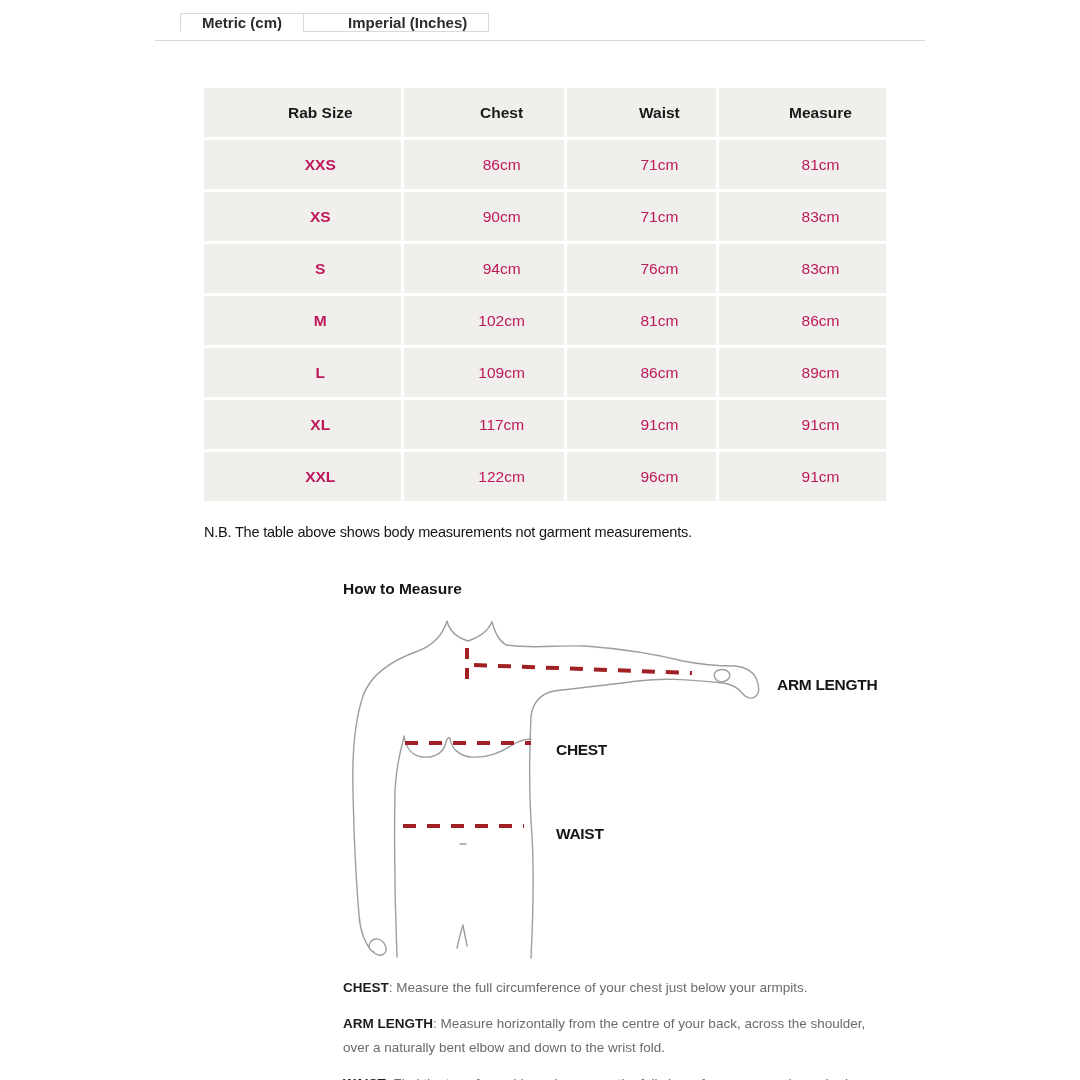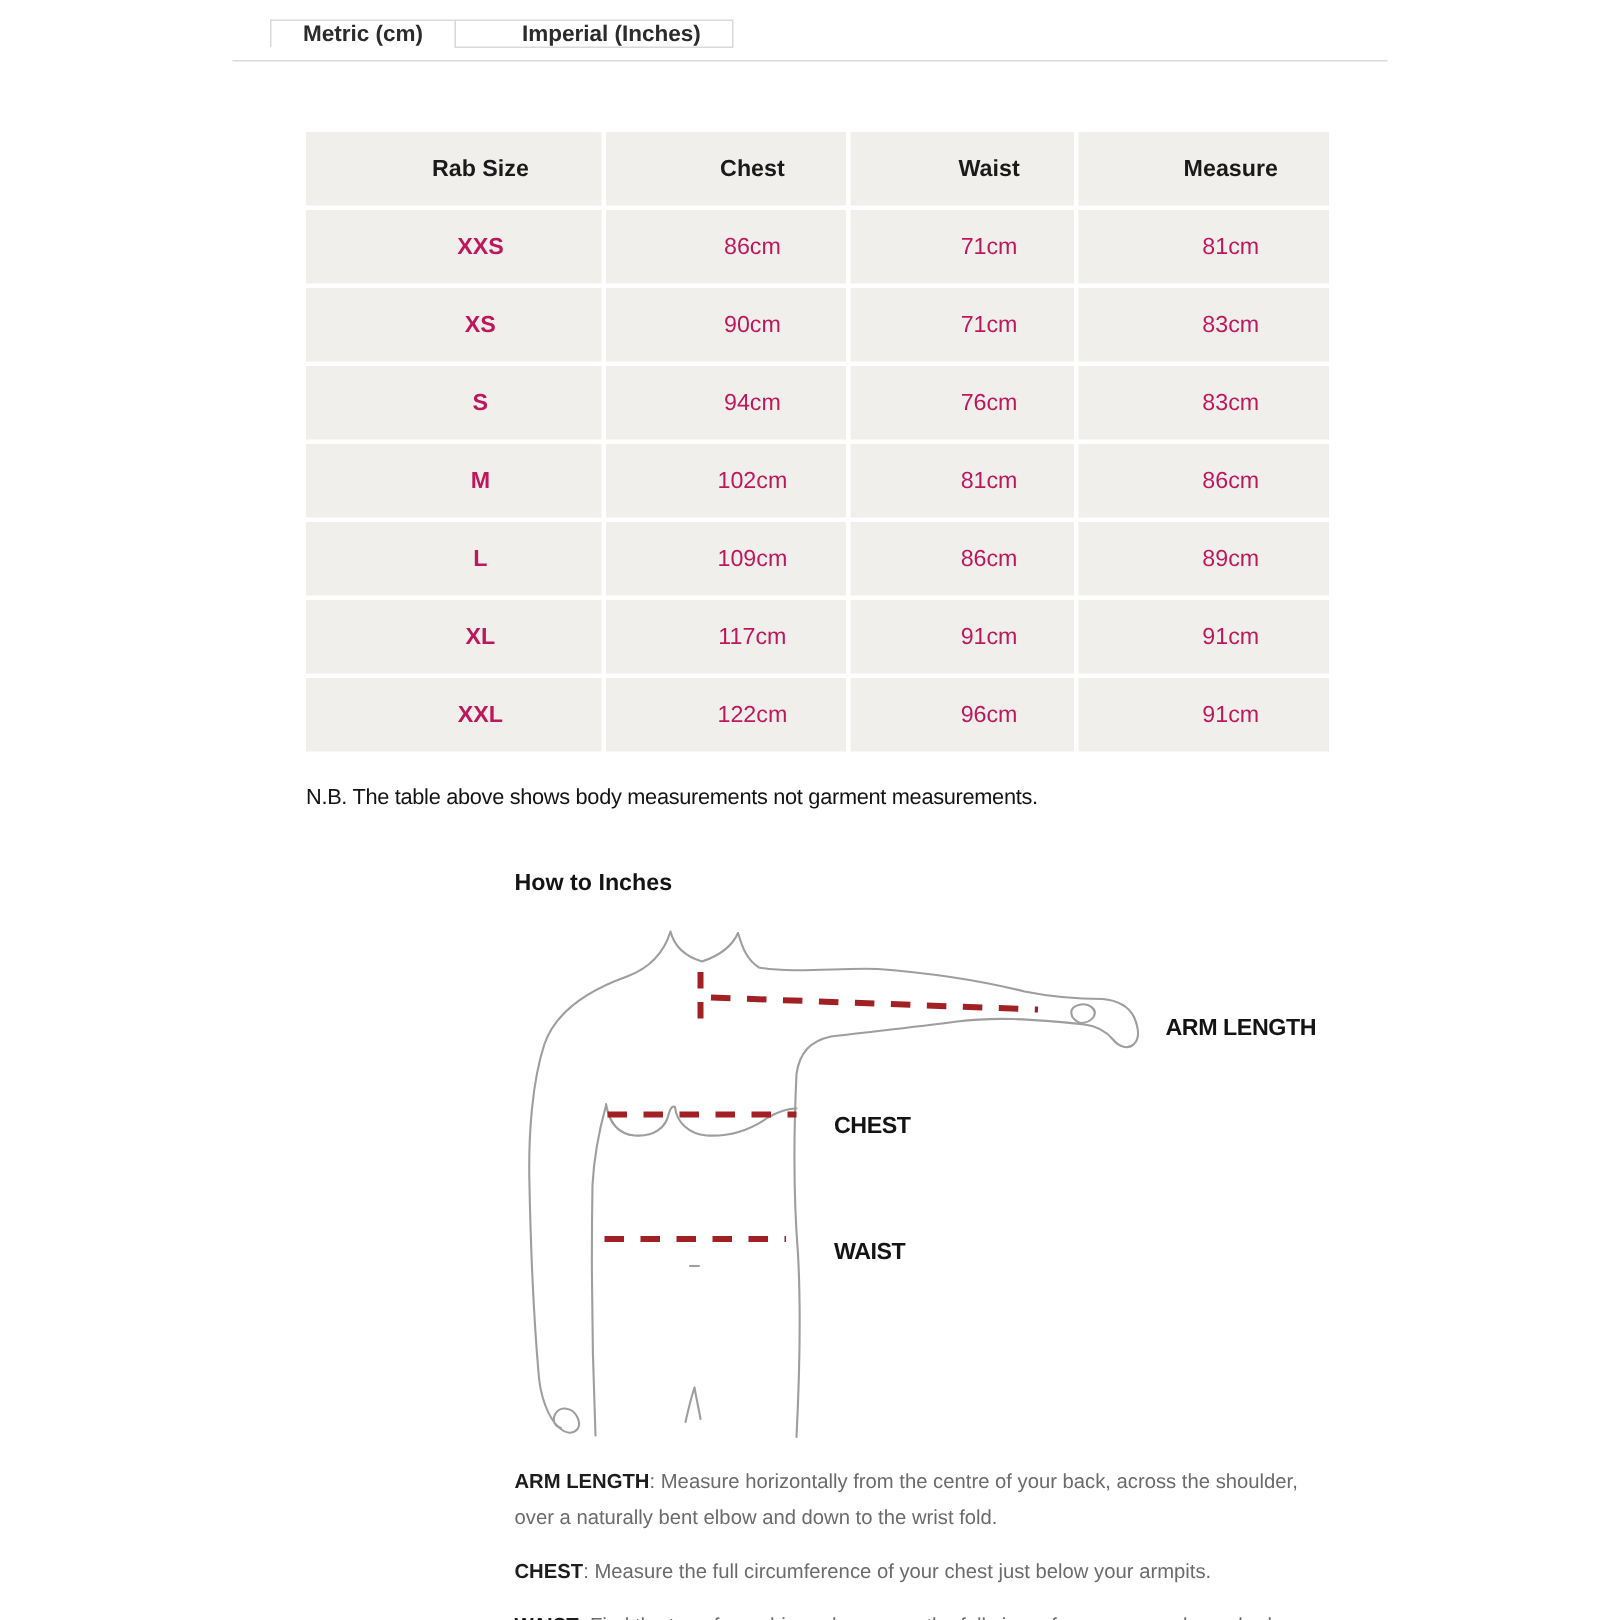--- a/index.html
+++ b/index.html
@@ -104,21 +104,21 @@
       <td class="size-cell">XXL</td>
       <td class="value-cell">122cm</td>
       <td class="value-cell">96cm</td>
       <td class="value-cell">91cm</td>
     </tr>
   </tbody>
     </table>
 
   <div class="nb-note">N.B. The table above shows body measurements not garment measurements.</div>
 
-  <div class="htm-title">How to Inches</div>
+  <div class="htm-title">How to Measure</div>
 
   <div class="figure-wrap">
     <svg viewBox="0 0 540 360">
       <g fill="none" stroke="#9e9e9e" stroke-width="1.4" stroke-linecap="round" stroke-linejoin="round">
 
         <path d="M152,14 C148,23 140,29 128,33 C115,29 109,21 107,13
                  C103,26 94,37 78,43 C50,53 30,68 23,88 C15,112 12,148 13,183
                  C14,232 16,272 19,307 C20,322 25,337 33,344 C41,351 49,345 45,337
                  C42,330 33,329 30,335 C28,339 30,343 34,344"></path>
 
@@ -146,18 +146,18 @@
         <path stroke-dasharray="13 11" d="M65,135 L191,135"></path>
         <path stroke-dasharray="13 11" d="M63,218 L184,218"></path>
       </g>
       <text class="diagram-label" x="437" y="82">ARM LENGTH</text>
       <text class="diagram-label" x="216" y="147">CHEST</text>
       <text class="diagram-label" x="216" y="231">WAIST</text>
     </svg>
   </div>
 
   <div class="instructions">
+    <p><span class="ins-label">CHEST</span><span>: Measure the full circumference of your chest just below your armpits.</span></p>
     <p><span class="ins-label">ARM LENGTH</span><span>: Measure horizontally from the centre of your back, across the shoulder, over a naturally bent elbow and down to the wrist fold.</span></p>
-    <p><span class="ins-label">CHEST</span><span>: Measure the full circumference of your chest just below your armpits.</span></p>
     <p><span class="ins-label">WAIST</span><span>: Find the top of your hip and measure the full circumference around your body.</span></p>
   </div>
 
 </div>
 
 </body></html>

